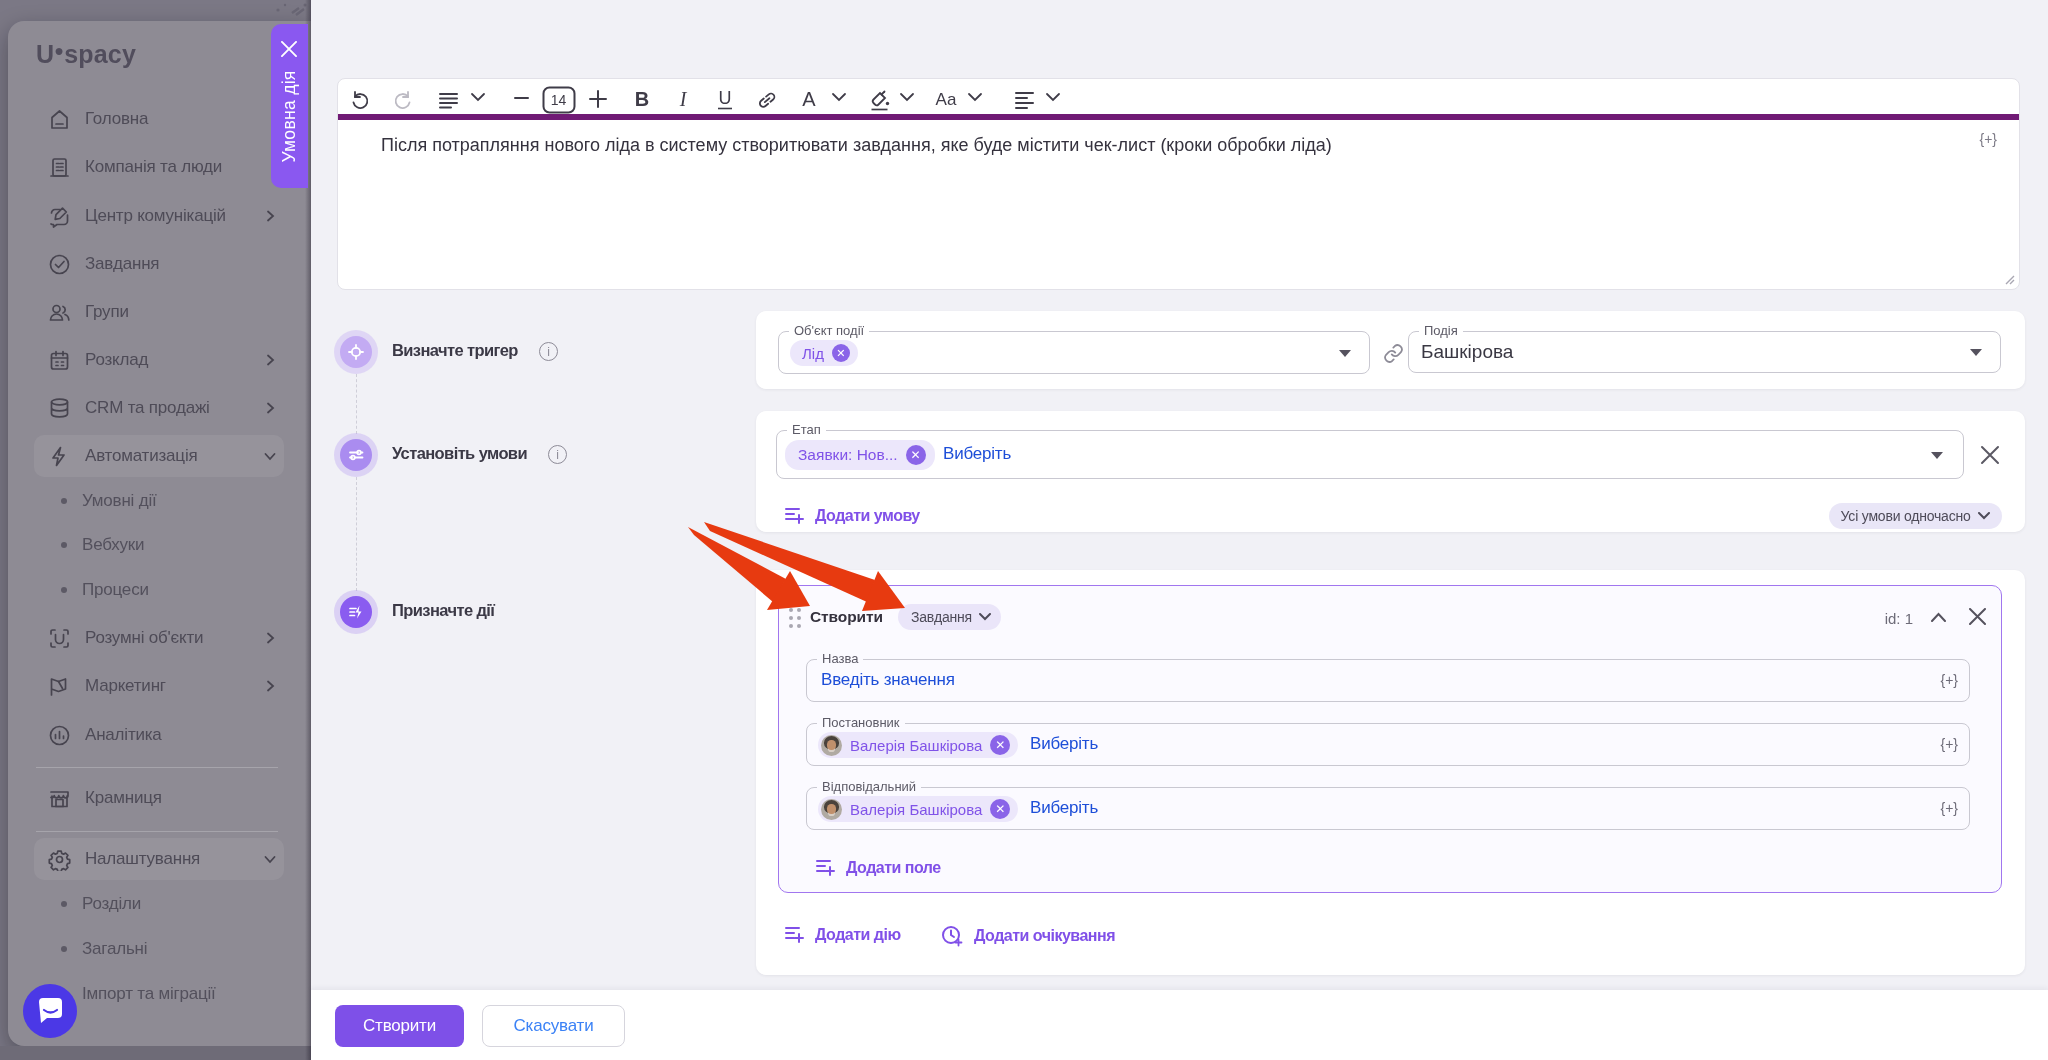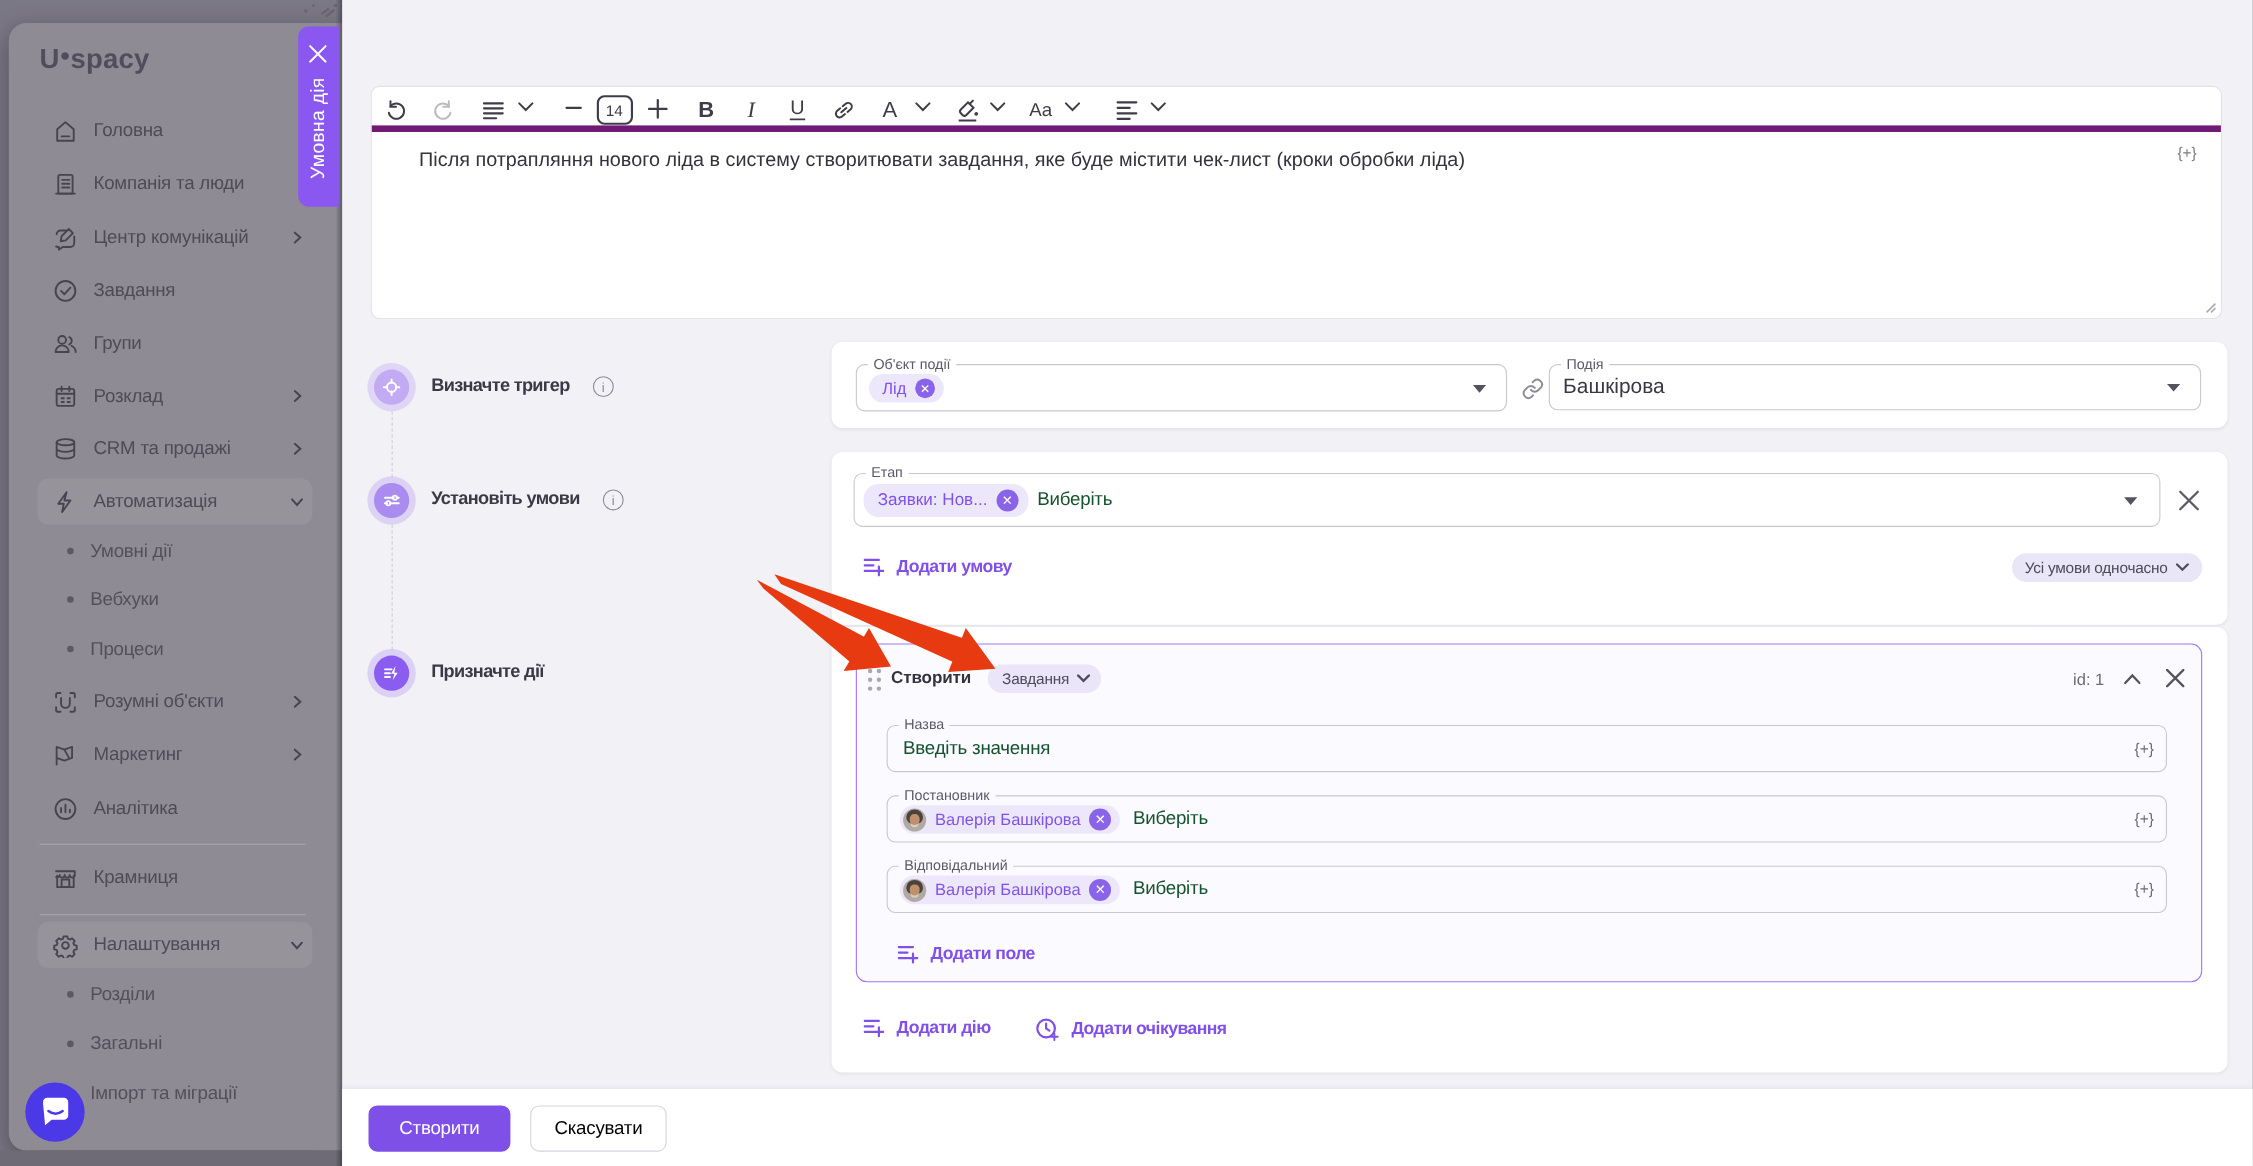--- a/index.html
+++ b/index.html
@@ -54,31 +54,31 @@
   .info { position:absolute; width:19px; height:19px; border-radius:50%; border:1.5px solid #8d8b97; color:#8d8b97; font-size:12px; display:flex; align-items:center; justify-content:center; font-style:normal; }
   .dash { position:absolute; left:45px; width:0; border-left:1.5px dashed #cfced8; }
 
   
   .card { position:absolute; left:445px; width:1269px; background:#fff; border-radius:10px; box-shadow:0 1px 3px rgba(40,40,60,.07); }
 
   .field { position:absolute; border:1px solid #c9c8d1; border-radius:8px; background:#fff; }
   .field > label { position:absolute; top:-9px; left:10px; background:#fff; padding:0 5px; font-size:13px; color:#5c5a66; white-space:nowrap; }
   .chip { position:absolute; display:flex; align-items:center; background:#ece7fb; border-radius:14px; color:#8053e8; }
   .chip .xc { display:inline-flex; align-items:center; justify-content:center; border-radius:50%; background:#8a64e8; color:#fff; }
-  .ph { color:#14532d; font-size:17px; position:absolute; letter-spacing:-.2px; }
+  .ph { color:#1d4ed8; font-size:17px; position:absolute; letter-spacing:-.2px; }
   .caret { position:absolute; width:0; height:0; border-left:6px solid transparent; border-right:6px solid transparent; border-top:7px solid #55525e; }
   .plus-badge { position:absolute; font-size:14px; color:#6d6b78; }
   .plink { position:absolute; display:flex; align-items:center; gap:11px; color:#8050e8; font-size:16px; font-weight:bold; letter-spacing:-.5px; }
 
   .grey-chip { position:absolute; background:#e9e6f7; border-radius:14px; color:#4e4b59; font-size:14px; display:flex; align-items:center; letter-spacing:-.2px; }
 
   
   .mfoot { position:absolute; left:0; bottom:0; width:100%; height:70px; background:#fff; box-shadow:0 -2px 5px rgba(40,40,60,.06); z-index:6; }
   .btn1 { position:absolute; left:24px; top:15px; width:129px; height:42px; background:#7e50e8; border-radius:8px; color:#fff; font-size:17px; display:flex; align-items:center; justify-content:center; letter-spacing:-.2px; }
-  .btn2 { position:absolute; left:171px; top:15px; width:124px; height:42px; background:#fff; border:1px solid #d6d5dd; border-radius:8px; color:#000000; font-size:17px; display:flex; align-items:center; justify-content:center; letter-spacing:-.2px; }
+  .btn2 { position:absolute; left:171px; top:15px; width:143px; height:42px; background:#fff; border:1px solid #d6d5dd; border-radius:8px; color:#3b82f6; font-size:17px; display:flex; align-items:center; justify-content:center; letter-spacing:-.2px; }
 
   .arrows { position:absolute; left:0; top:0; width:2048px; height:1060px; z-index:40; pointer-events:none; }
 </style>
 </head>
 <body>
 
 <div class="side-outer">
   <div class="side-panel"></div>
   <div style="position:absolute; left:0; top:1046px; width:311px; height:14px; background:#6e6b77;"></div>
   <svg style="position:absolute; left:272px; top:1px;" width="38" height="20" viewBox="0 0 38 20" fill="#686573">
@@ -350,21 +350,21 @@
         <path d="M10 13a5 5 0 0 0 7.5.5l3-3a5 5 0 0 0-7-7l-1.7 1.7"></path>
         <path d="M14 11a5 5 0 0 0-7.5-.5l-3 3a5 5 0 0 0 7 7l1.7-1.7"></path>
       </svg>
     <div class="field" style="left:652px; top:20px; width:593px; height:42px;">
       <label>Подія</label>
       <div style="position:absolute; left:12px; top:9px; font-size:19px; color:#3a3843;">Башкірова</div>
       <div class="caret" style="right:18px; top:17px;"></div>
     </div>
   </div>
 
-  <div class="card" style="top:411px; height:157px;">
+  <div class="card" style="top:411px; height:121px;">
     <div class="field" style="left:20px; top:19px; width:1188px; height:49px;">
       <label>Етап</label>
       <div class="chip" style="left:8px; top:9px; height:30px; padding:0 9px 0 13px; font-size:15.5px; gap:8px;">Заявки: Нов... <span class="xc" style="width:20px;height:20px;font-size:12px;">✕</span></div>
       <div class="ph" style="left:166px; top:13px;">Виберіть</div>
       <div class="caret" style="right:20px; top:21px;"></div>
     </div>
     <svg style="position:absolute; left:1224px; top:34px; width:20px; height:20px;" viewBox="0 0 20 20">
         <path d="M2 2 L18 18 M18 2 L2 18" stroke="#5b5964" stroke-width="2" stroke-linecap="round"></path>
       </svg>
     <div class="plink" style="left:29px; top:95px;">

